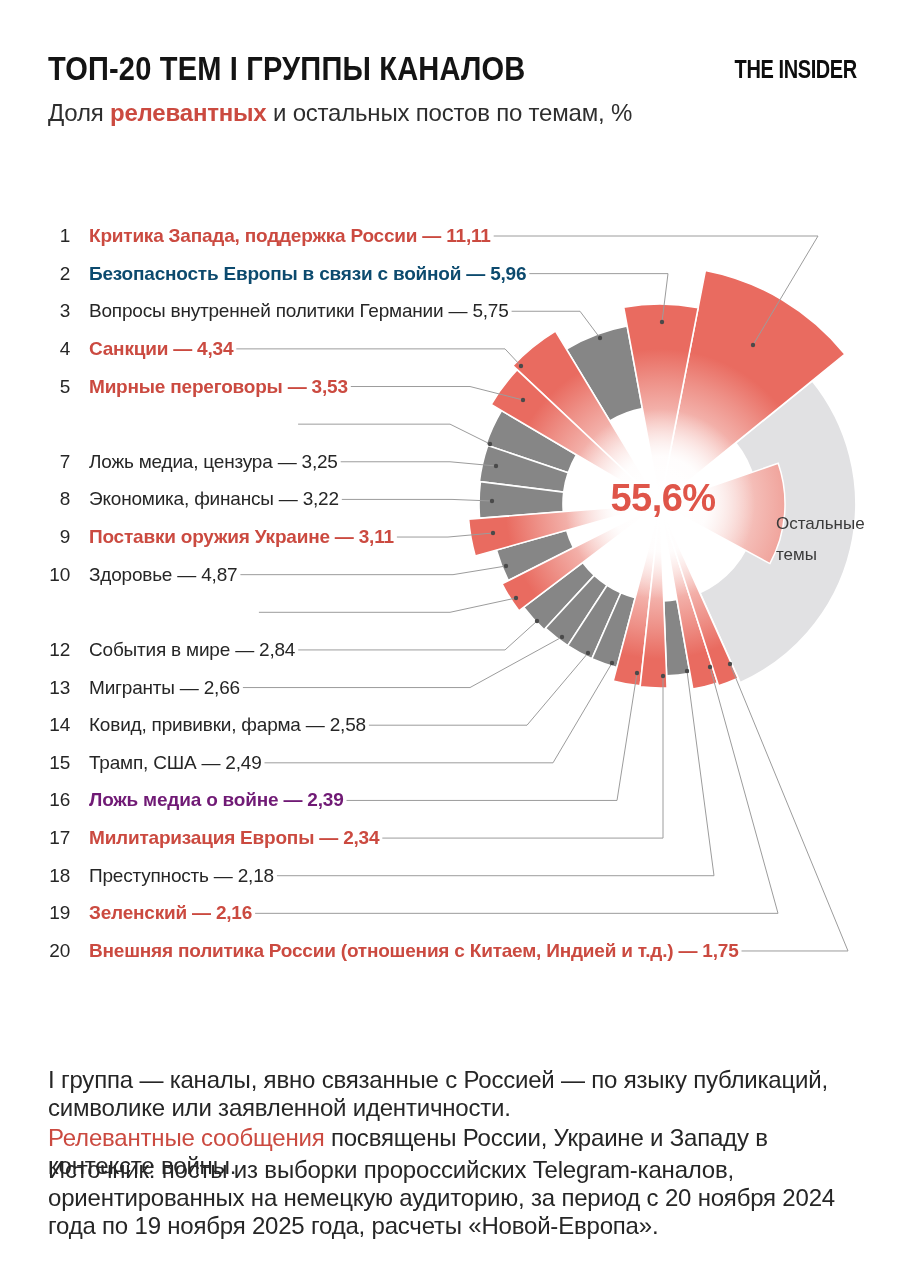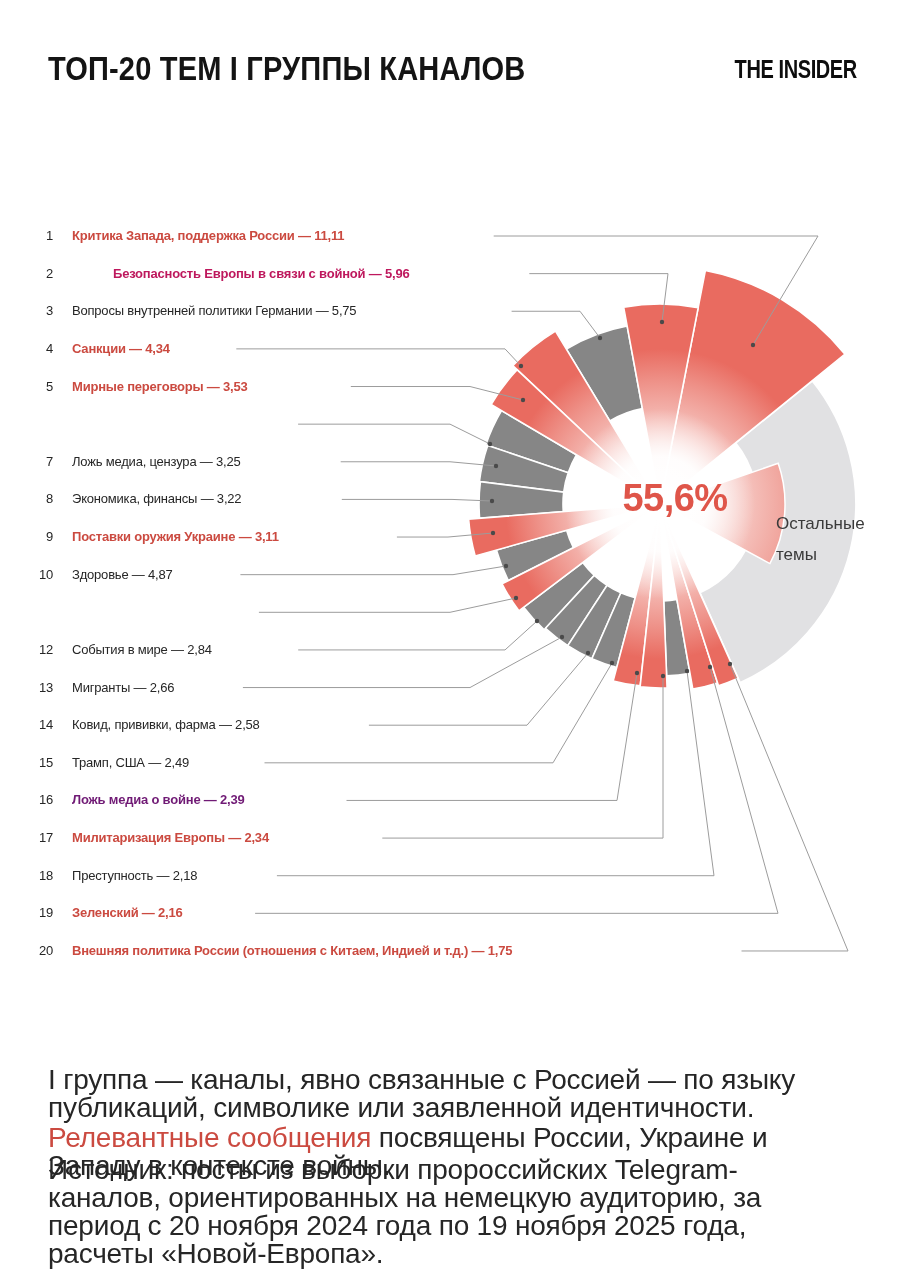--- a/index.html
+++ b/index.html
@@ -8,30 +8,30 @@
   .chart-svg{position:absolute;left:0;top:0;}
 
   .title{position:absolute;left:48px;top:50px;font-size:33px;font-weight:bold;color:#141414;
          white-space:nowrap;transform:scaleX(.88);transform-origin:left center;letter-spacing:.2px;}
   .logo{position:absolute;right:46px;top:55px;font-size:25px;font-weight:bold;color:#0d0d0d;
         white-space:nowrap;transform:scaleX(.8);transform-origin:right center;letter-spacing:-.5px;}
   .subtitle{position:absolute;left:48px;top:99px;font-size:24px;color:#2e2e2e;white-space:nowrap;letter-spacing:-.2px;}
   .subtitle .hl{font-weight:bold;}
 
   .rows{position:absolute;left:0;top:0;width:903px;height:1280px;}
-  .row{position:absolute;left:23px;height:28px;line-height:28px;font-size:13px;color:#262626;
+  .row{position:absolute;left:40px;height:28px;line-height:28px;font-size:19px;color:#262626;
        white-space:nowrap;letter-spacing:-.2px;}
   .row .num{display:inline-block;width:30px;text-align:right;margin-right:19px;color:#262626;}
   .row.rel .lbl{font-weight:bold;}
 
   .center-label{position:absolute;left:563px;top:477px;width:200px;text-align:center;
-                font-size:38px;font-weight:bold;letter-spacing:-.5px;padding-left:12px;}
+                font-size:38px;font-weight:bold;letter-spacing:-.5px;}
   .rest-label{position:absolute;left:776px;top:508px;width:104px;font-size:17px;line-height:31px;color:#3a3a3a;}
 
-  .foot{position:absolute;left:48px;width:795px;font-size:28px;line-height:28px;color:#262626;letter-spacing:-.2px;}
+  .foot{position:absolute;left:48px;width:795px;font-size:24px;line-height:28px;color:#262626;letter-spacing:-.2px;}
   .foot-1{top:1066px;}
   .foot-2{top:1124px;}
   .foot-3{top:1156px;}
 </style>
 </head>
 <body>
 
 <div class="page">
 
   <svg class="chart-svg" id="chart" width="903" height="1280" viewBox="0 0 903 1280">
@@ -117,24 +117,25 @@
         <circle cx="687" cy="671" r="2.2" fill="#4a4a4a"></circle>
         <polyline points="255.1,913.34 778,913.34 710,667" fill="none" stroke="#9C9C9C" stroke-width="1"></polyline>
         <circle cx="710" cy="667" r="2.2" fill="#4a4a4a"></circle>
         <polyline points="741.5,950.97 848,950.97 730,664" fill="none" stroke="#9C9C9C" stroke-width="1"></polyline>
         <circle cx="730" cy="664" r="2.2" fill="#4a4a4a"></circle>
       </g>
   </svg>
 
   <div class="title">ТОП-20 ТЕМ I ГРУППЫ КАНАЛОВ</div>
   <div class="logo">THE INSIDER</div>
+  <div class="subtitle"><span>Доля </span><span class="hl" id="subtitle-hl" style="color: rgb(203, 74, 64);">релевантных</span><span> и остальных постов по темам, %</span></div>
 
   <div class="rows" id="rows">
       <div class="row rel" style="top: 222px;"><span class="num">1</span><span class="lbl" style="color: rgb(203, 74, 64);">Критика Запада, поддержка России — 11,11</span></div>
-      <div class="row rel" style="top: 260px;"><span class="num">2</span><span class="lbl" style="color: #be185d; margin-left: 41px;">Безопасность Европы в связи с войной — 5,96</span></div>
+      <div class="row rel" style="top: 260px;"><span class="num">2</span><span class="lbl" style="color: #0c4a6e;">Безопасность Европы в связи с войной — 5,96</span></div>
       <div class="row" style="top: 297px;"><span class="num">3</span><span class="lbl">Вопросы внутренней политики Германии — 5,75</span></div>
       <div class="row rel" style="top: 335px;"><span class="num">4</span><span class="lbl" style="color: rgb(203, 74, 64); text-align: right;">Санкции — 4,34</span></div>
       <div class="row rel" style="top: 373px;"><span class="num">5</span><span class="lbl" style="color: rgb(203, 74, 64);">Мирные переговоры — 3,53</span></div>
       <div class="row" style="top: 448px;"><span class="num">7</span><span class="lbl">Ложь медиа, цензура — 3,25</span></div>
       <div class="row" style="top: 485px;"><span class="num">8</span><span class="lbl">Экономика, финансы — 3,22</span></div>
       <div class="row rel" style="top: 523px;"><span class="num">9</span><span class="lbl" style="color: rgb(203, 74, 64);">Поставки оружия Украине — 3,11</span></div>
       <div class="row" style="top: 561px;"><span class="num">10</span><span class="lbl">Здоровье — 4,87</span></div>
       <div class="row" style="top: 636px;"><span class="num">12</span><span class="lbl">События в мире — 2,84</span></div>
       <div class="row" style="top: 674px;"><span class="num">13</span><span class="lbl">Мигранты — 2,66</span></div>
       <div class="row" style="top: 711px;"><span class="num">14</span><span class="lbl">Ковид, прививки, фарма — 2,58</span></div>

